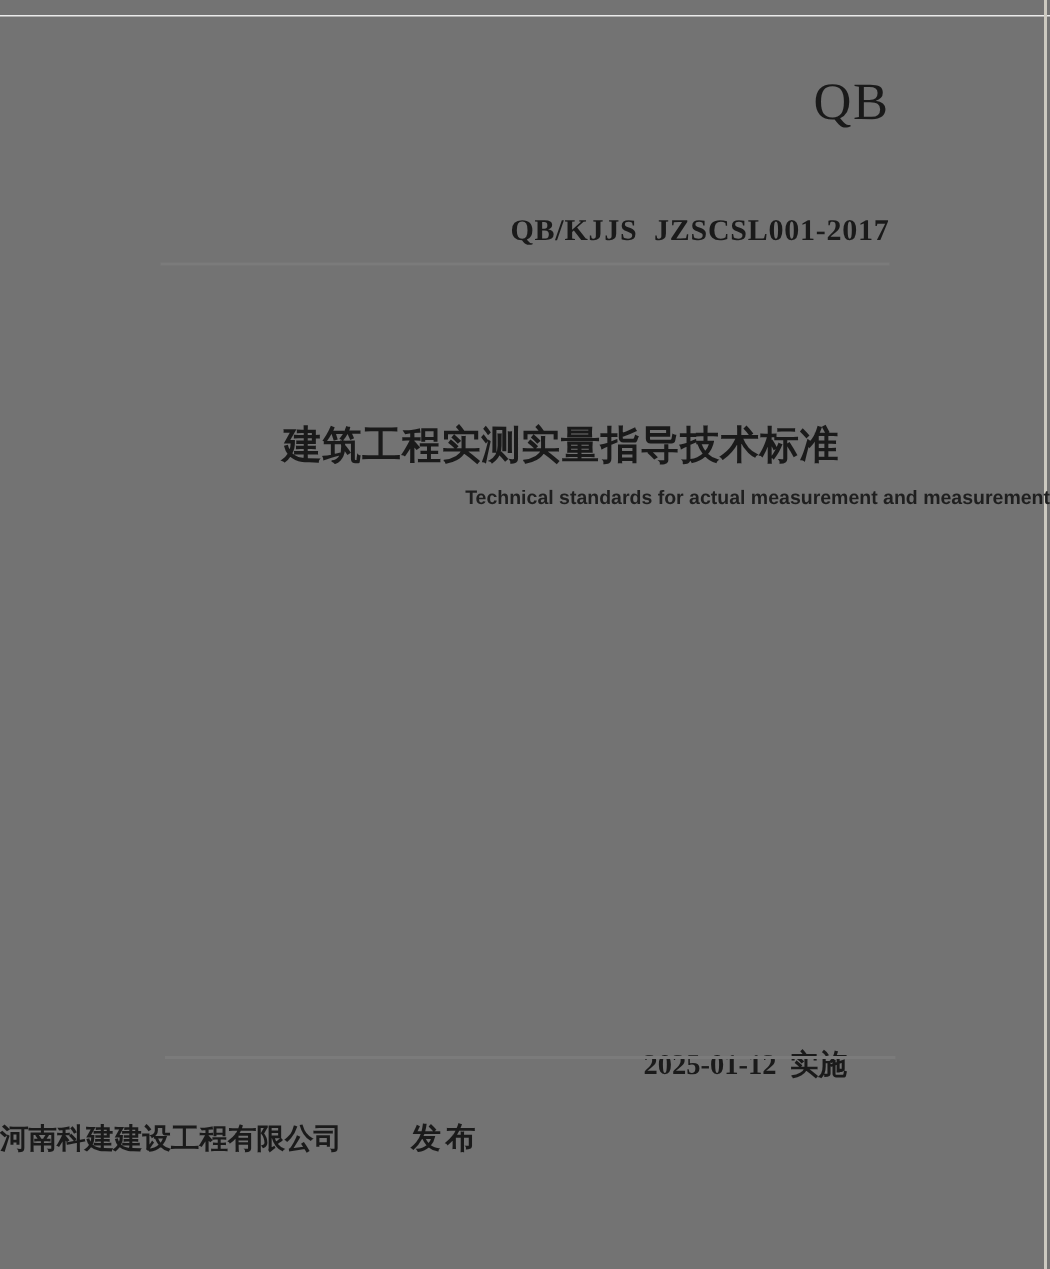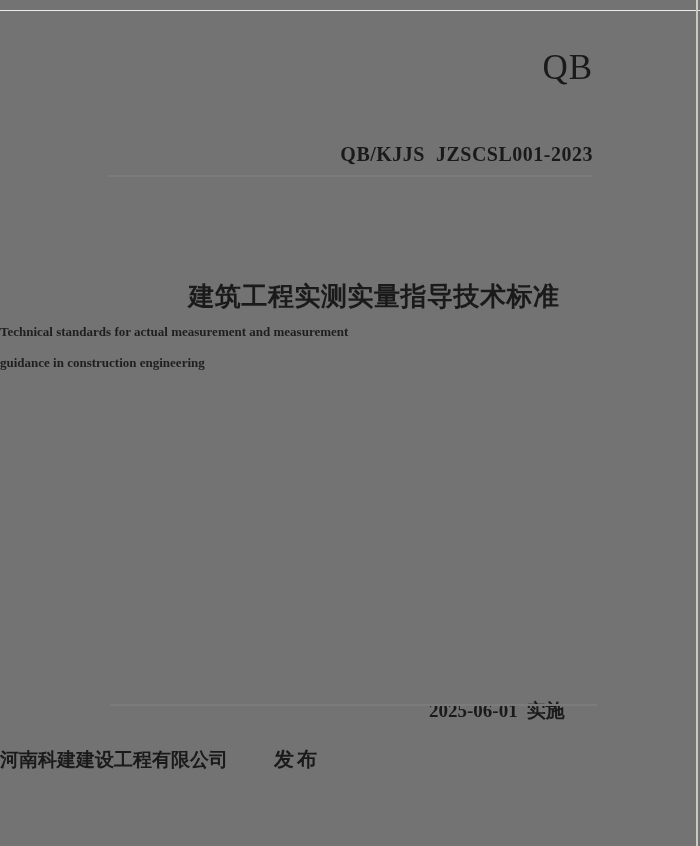--- a/index.html
+++ b/index.html
@@ -83,22 +83,22 @@
     font-size: 26px;
     line-height: 36px;
     font-weight: 700;
     letter-spacing: 0.5px;
     padding-left: 24px;
   }
   .title-en {
     position: absolute;
     left: 0;
     width: 100%;
-    text-align: left;
-    font-family: Liberation Serif, serif;
+    text-align: right;
+    font-family: Liberation Sans, sans-serif;
     font-size: 13px;
     line-height: 18px;
     font-weight: 700;
     color: #1f1f1f;
   }
   .title-en-1 { top: 323px; }
   .title-en-2 { top: 354px; }
   .date-item {
     position: absolute;
     top: 672px;
@@ -130,33 +130,32 @@
 <body>
 
 <div class="page">
 
   <div class="page-top-edge"></div>
   <div class="page-right-edge"></div>
 
   <div class="qb-mark">QB</div>
 
 
-  <div class="std-number">QB/KJJS  JZSCSL001-2023</div>
+  <div class="std-number">QB/KJJS  JZSCSL001-2017</div>
 
   <div class="rule rule-top"></div>
 
   <div class="title-zh">建筑工程实测实量指导技术标准</div>
 
   <div class="title-en title-en-1">Technical standards for actual measurement and measurement</div>
 
-  <div class="title-en title-en-2">guidance in construction engineering</div>
 
 
   <div class="date-item date-implement">
-    <span>2025-06-01</span><span class="date-label">实施</span>
+    <span>2025-01-12</span><span class="date-label">实施</span>
   </div>
 
   <div class="rule rule-bottom"></div>
 
   <div class="publisher-line">
     <span>河南科建建设工程有限公司</span><span class="publisher-action">发布</span>
   </div>
 
 </div>
 

